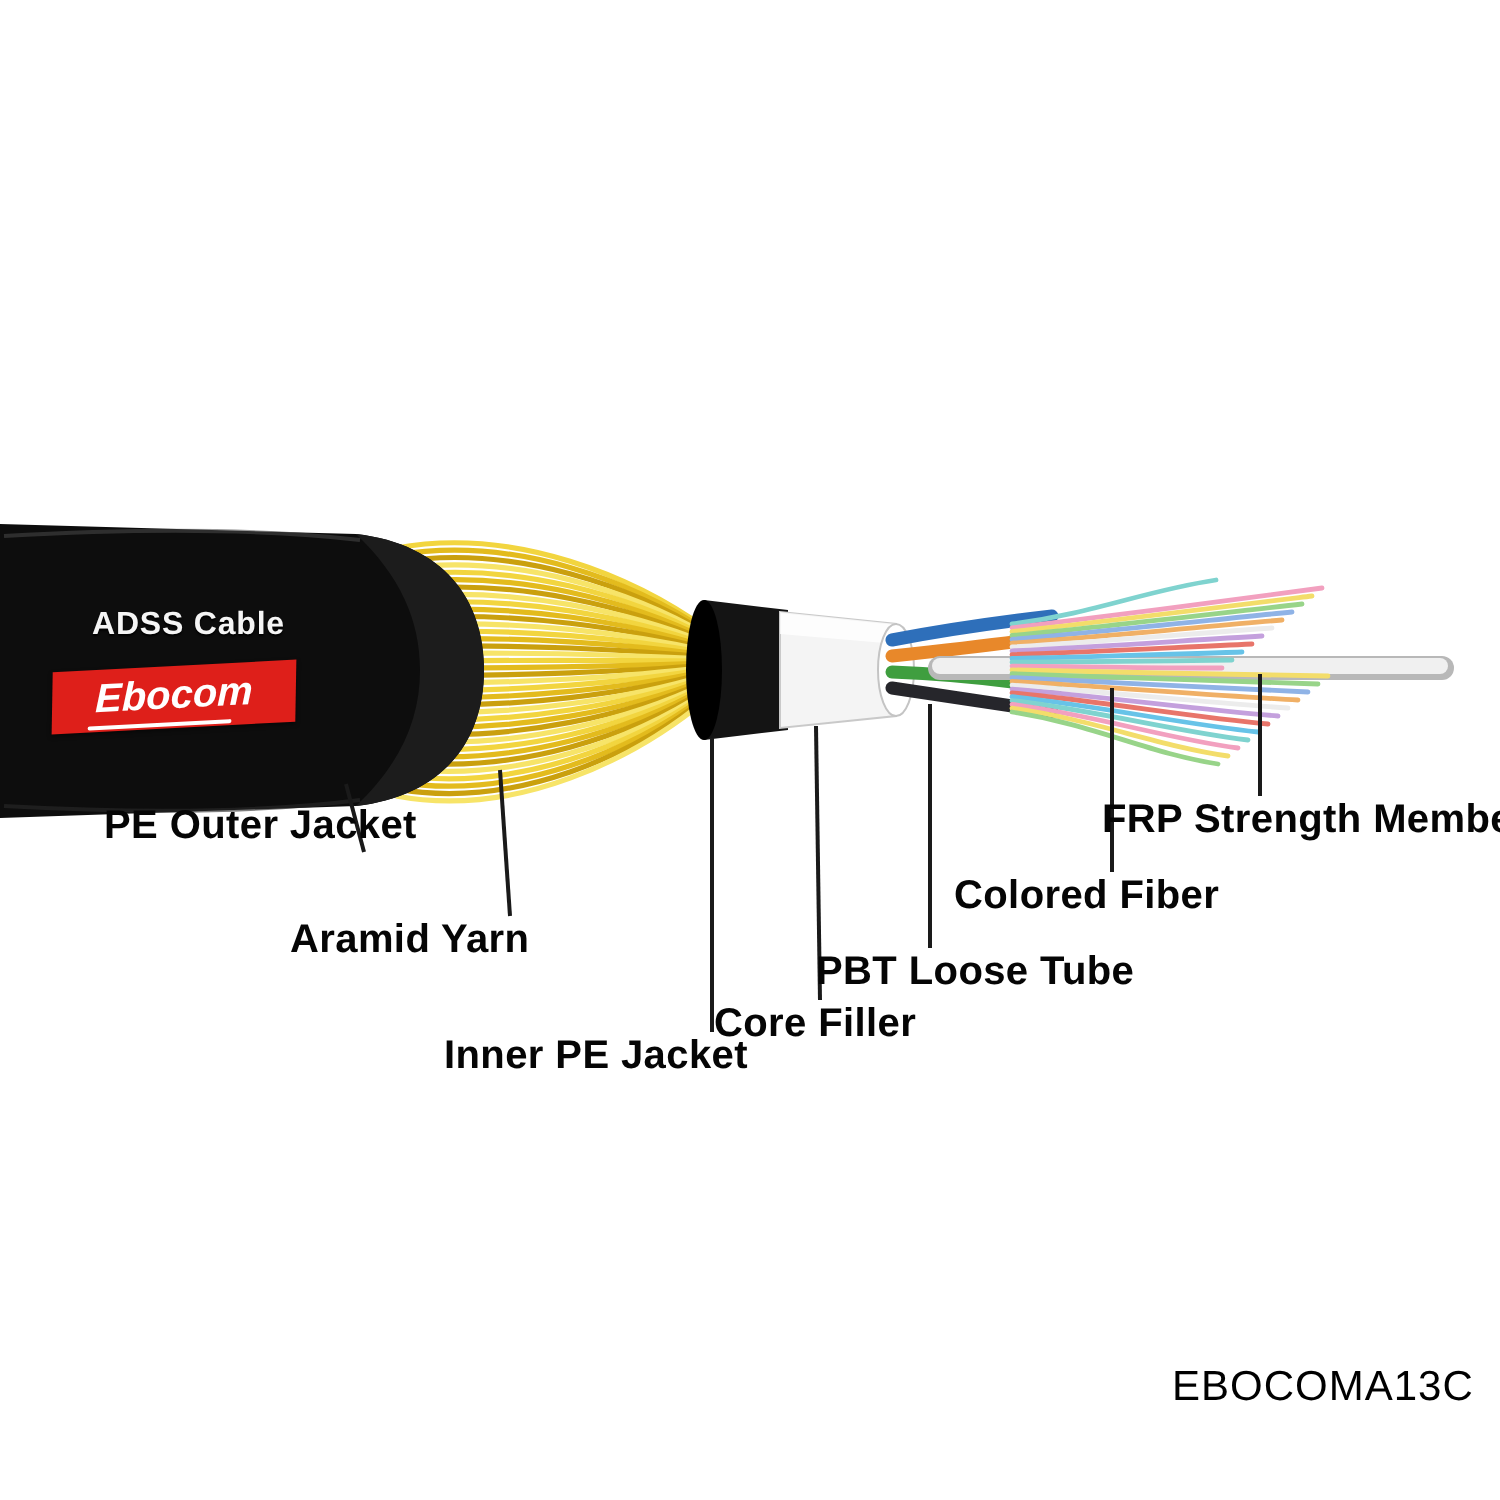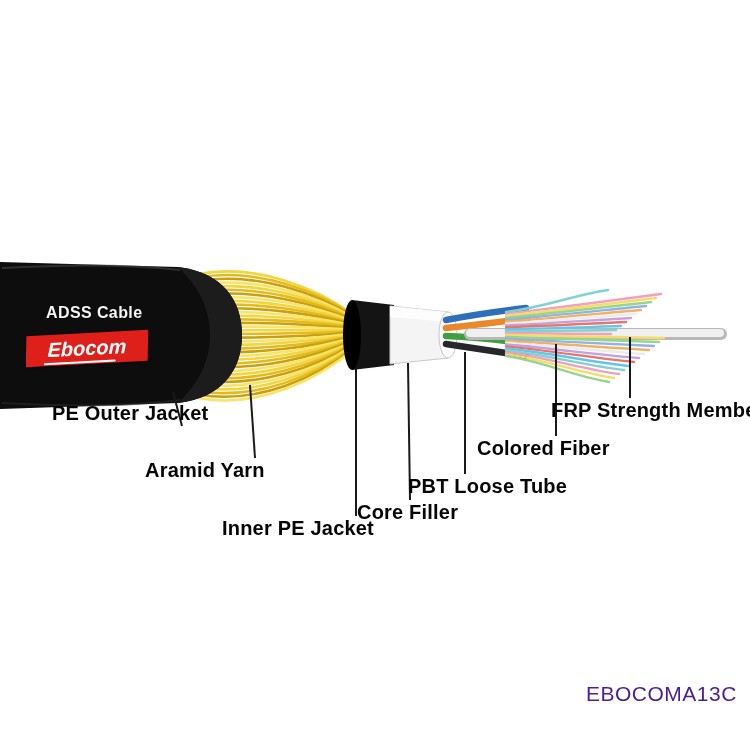--- a/index.html
+++ b/index.html
@@ -42,21 +42,21 @@
   .brand-logo span::after{
     content:"";
     position:absolute;
     left:-4px;right:10px;bottom:-3px;
     height:2px;background:#ffffff;border-radius:2px;
   }
   .model-code{
     position:absolute;
     left:586px;top:682px;
     font-size:21px;
-    color:#4c1d95;
+    color:#000000;
     letter-spacing:.5px;
   }
 </style>
 </head>
 <body>
 
 <div class="stage">
 
   <svg width="750" height="750" viewBox="0 0 750 750">
 

